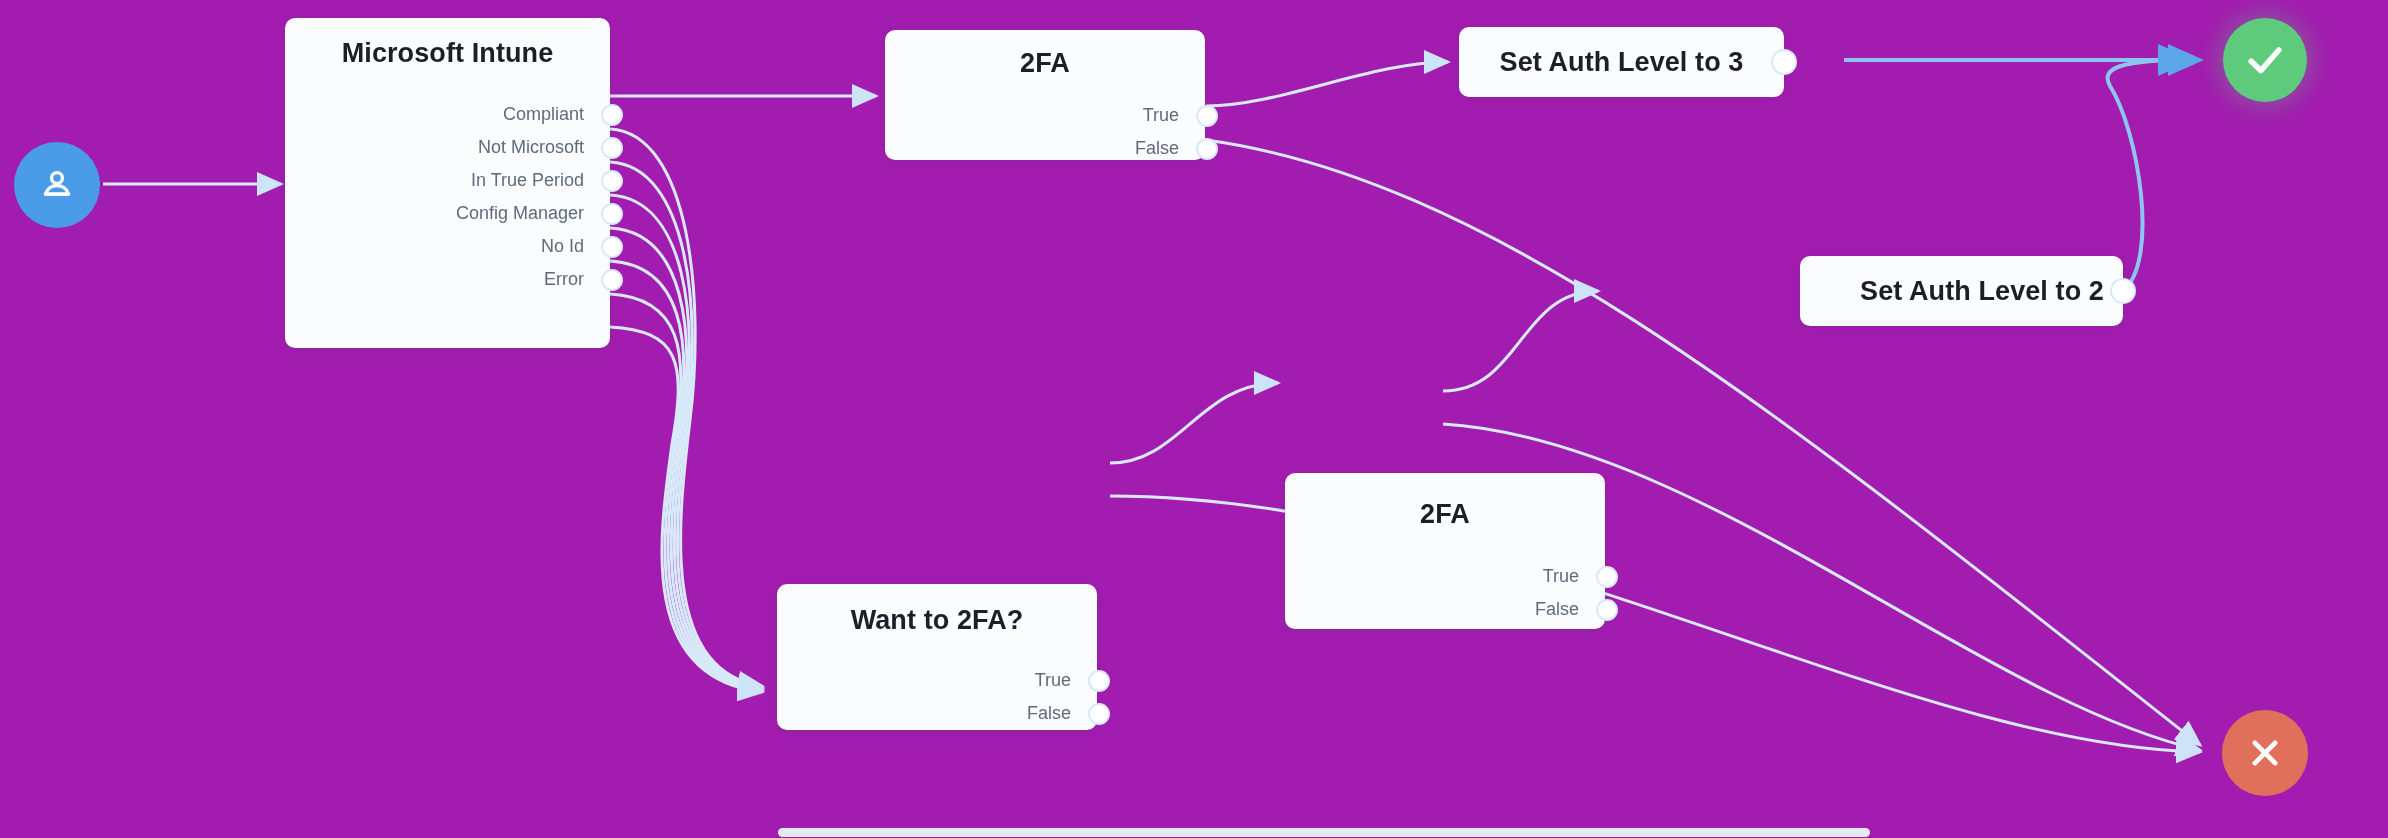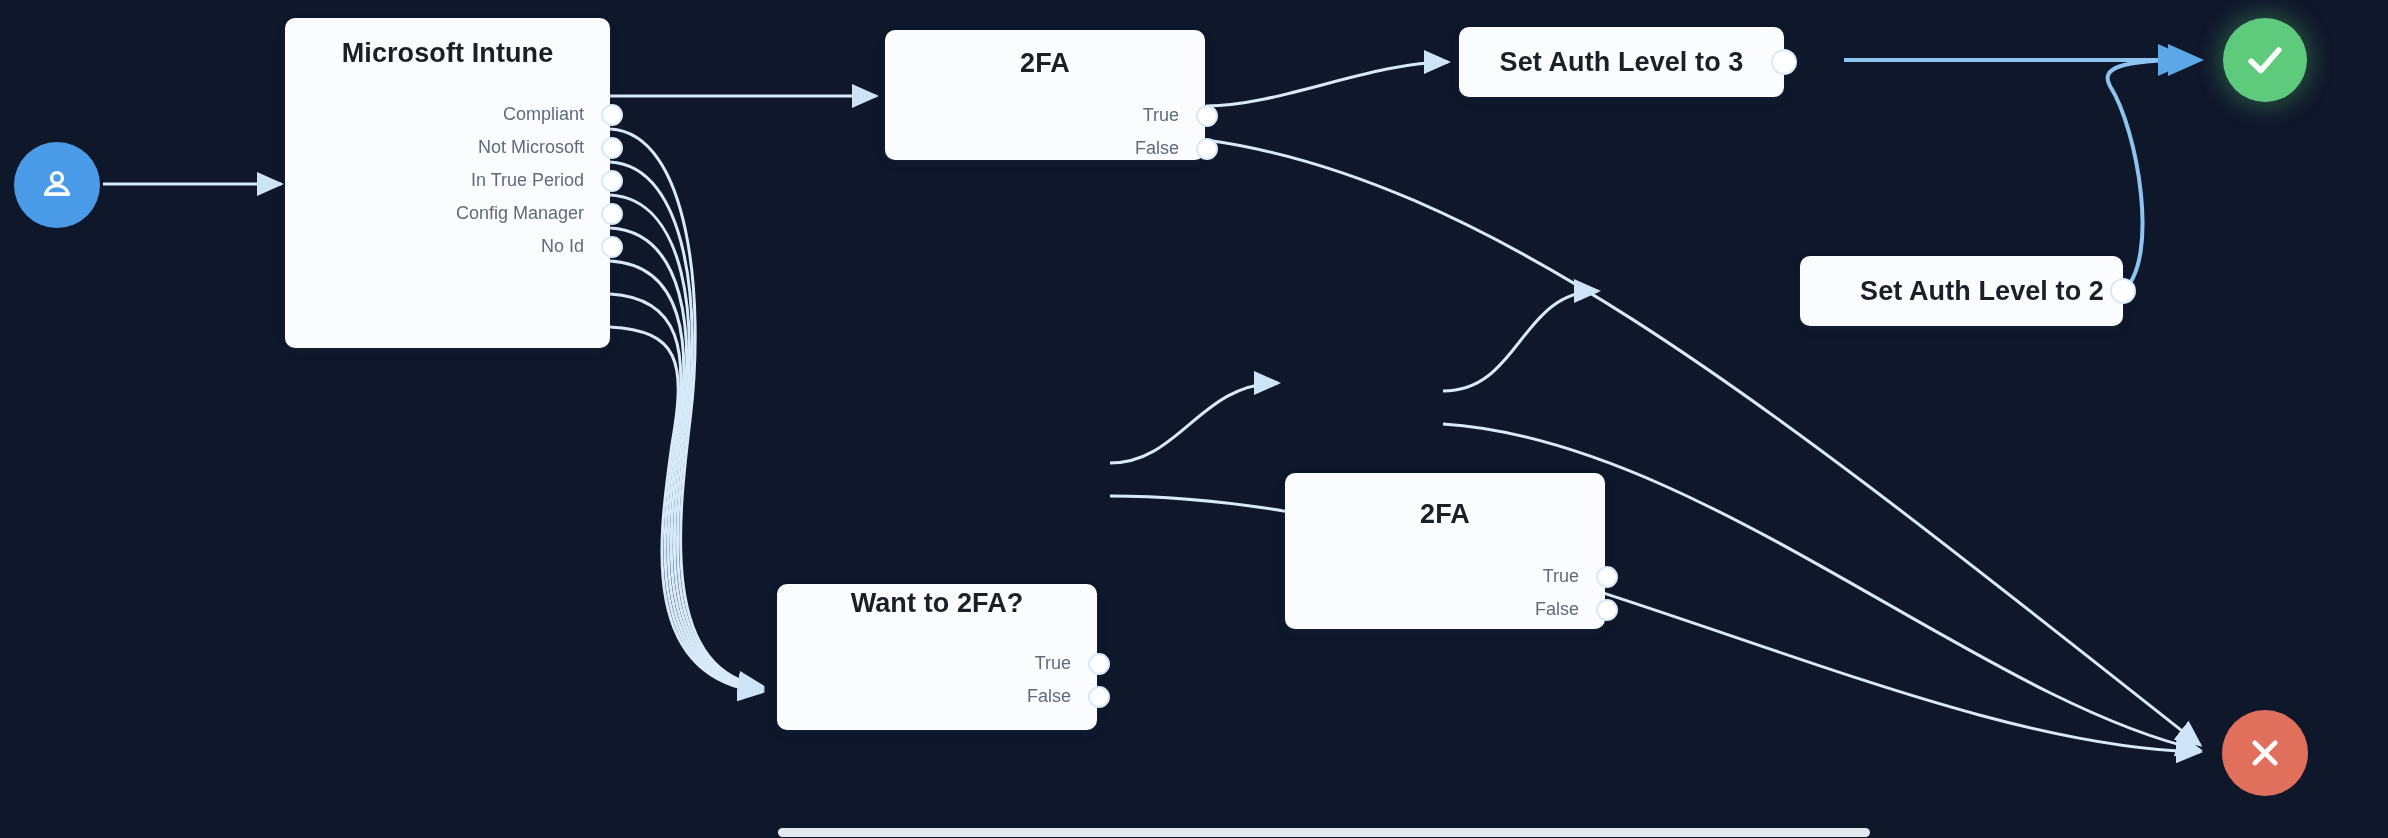--- a/index.html
+++ b/index.html
@@ -12,21 +12,21 @@
     height: 838px;
     overflow: hidden;
     font-family: "Liberation Sans", sans-serif;
     position: relative;
   }
   #canvas {
     position: absolute;
     inset: 0;
     width: 2388px;
     height: 838px;
-    background: #0f172a;
+    background: #a21caf;
   }
   #edge-layer {
     position: absolute;
     left: 0; top: 0;
     width: 2388px;
     height: 838px;
     pointer-events: none;
   }
   .node {
     position: absolute;
@@ -175,20 +175,24 @@
       <span class="port-dot"></span>
     </div>
     <div class="port-row" style="height:33px;">
       <span>Config Manager</span>
       <span class="port-dot"></span>
     </div>
     <div class="port-row" style="height:33px;">
       <span>No Id</span>
       <span class="port-dot"></span>
     </div>
+    <div class="port-row" style="height:33px;">
+      <span>Error</span>
+      <span class="port-dot"></span>
+    </div>
   </div>
 
   <div class="node" style="left:885px; top:30px; width:320px; height:130px;">
     <div class="node-title" style="margin-top:18px;">2FA</div>
     <div class="port-row" style="height:33px; margin-top:20px;">
       <span>True</span>
       <span class="port-dot"></span>
     </div>
     <div class="port-row" style="height:33px;">
       <span>False</span>
@@ -203,21 +207,21 @@
 
   <div class="endpoint success-node" style="left:2223px; top:18px; width:84px; height:84px;">
     <span>
       <svg width="46" height="46" viewBox="0 0 24 24">
         <path d="M4.8 12.6 L9.8 17.5 L19.2 6.8" fill="none" stroke="#ffffff" stroke-width="2.9" stroke-linecap="round" stroke-linejoin="round"></path>
       </svg>
     </span>
   </div>
 
   <div class="node" style="left:777px; top:584px; width:320px; height:146px;">
-    <div class="node-title" style="margin-top:4px;">Want to 2FA?</div>
+    <div class="node-title" style="margin-top:21px;">Want to 2FA?</div>
     <div class="port-row" style="height:33px; margin-top:28px;">
       <span>True</span>
       <span class="port-dot"></span>
     </div>
     <div class="port-row" style="height:33px;">
       <span>False</span>
       <span class="port-dot"></span>
     </div>
   </div>
 

